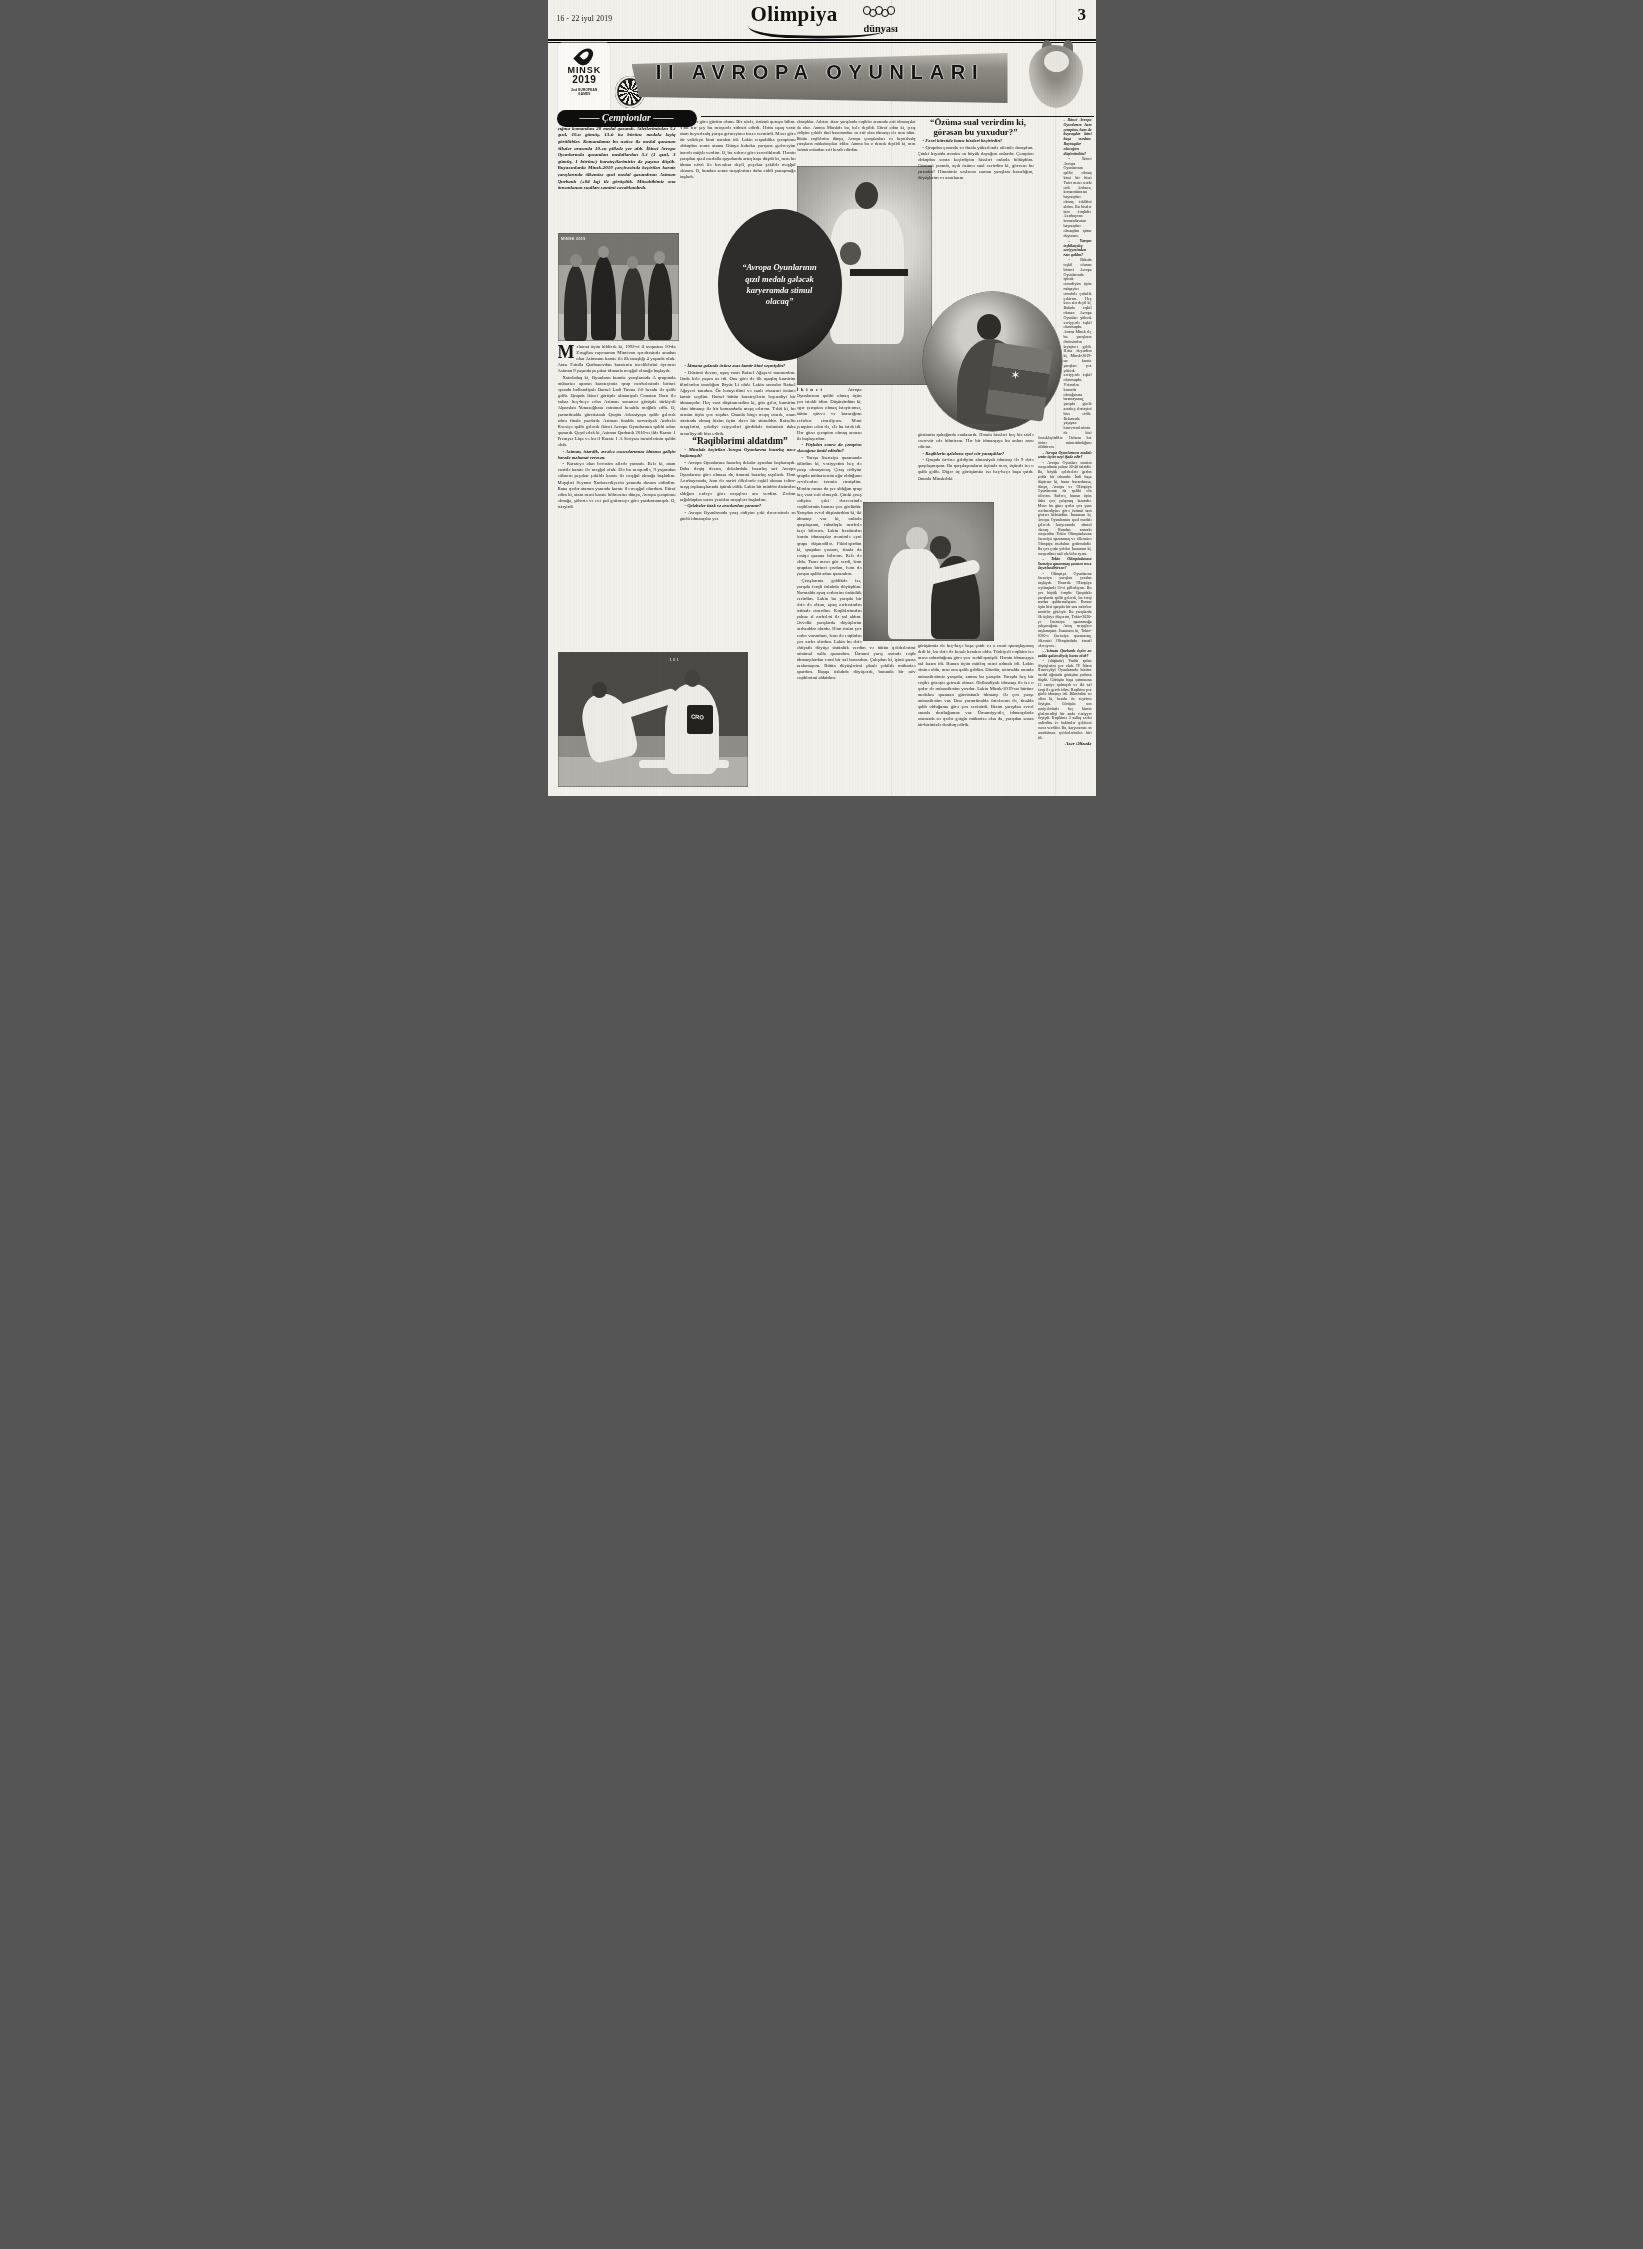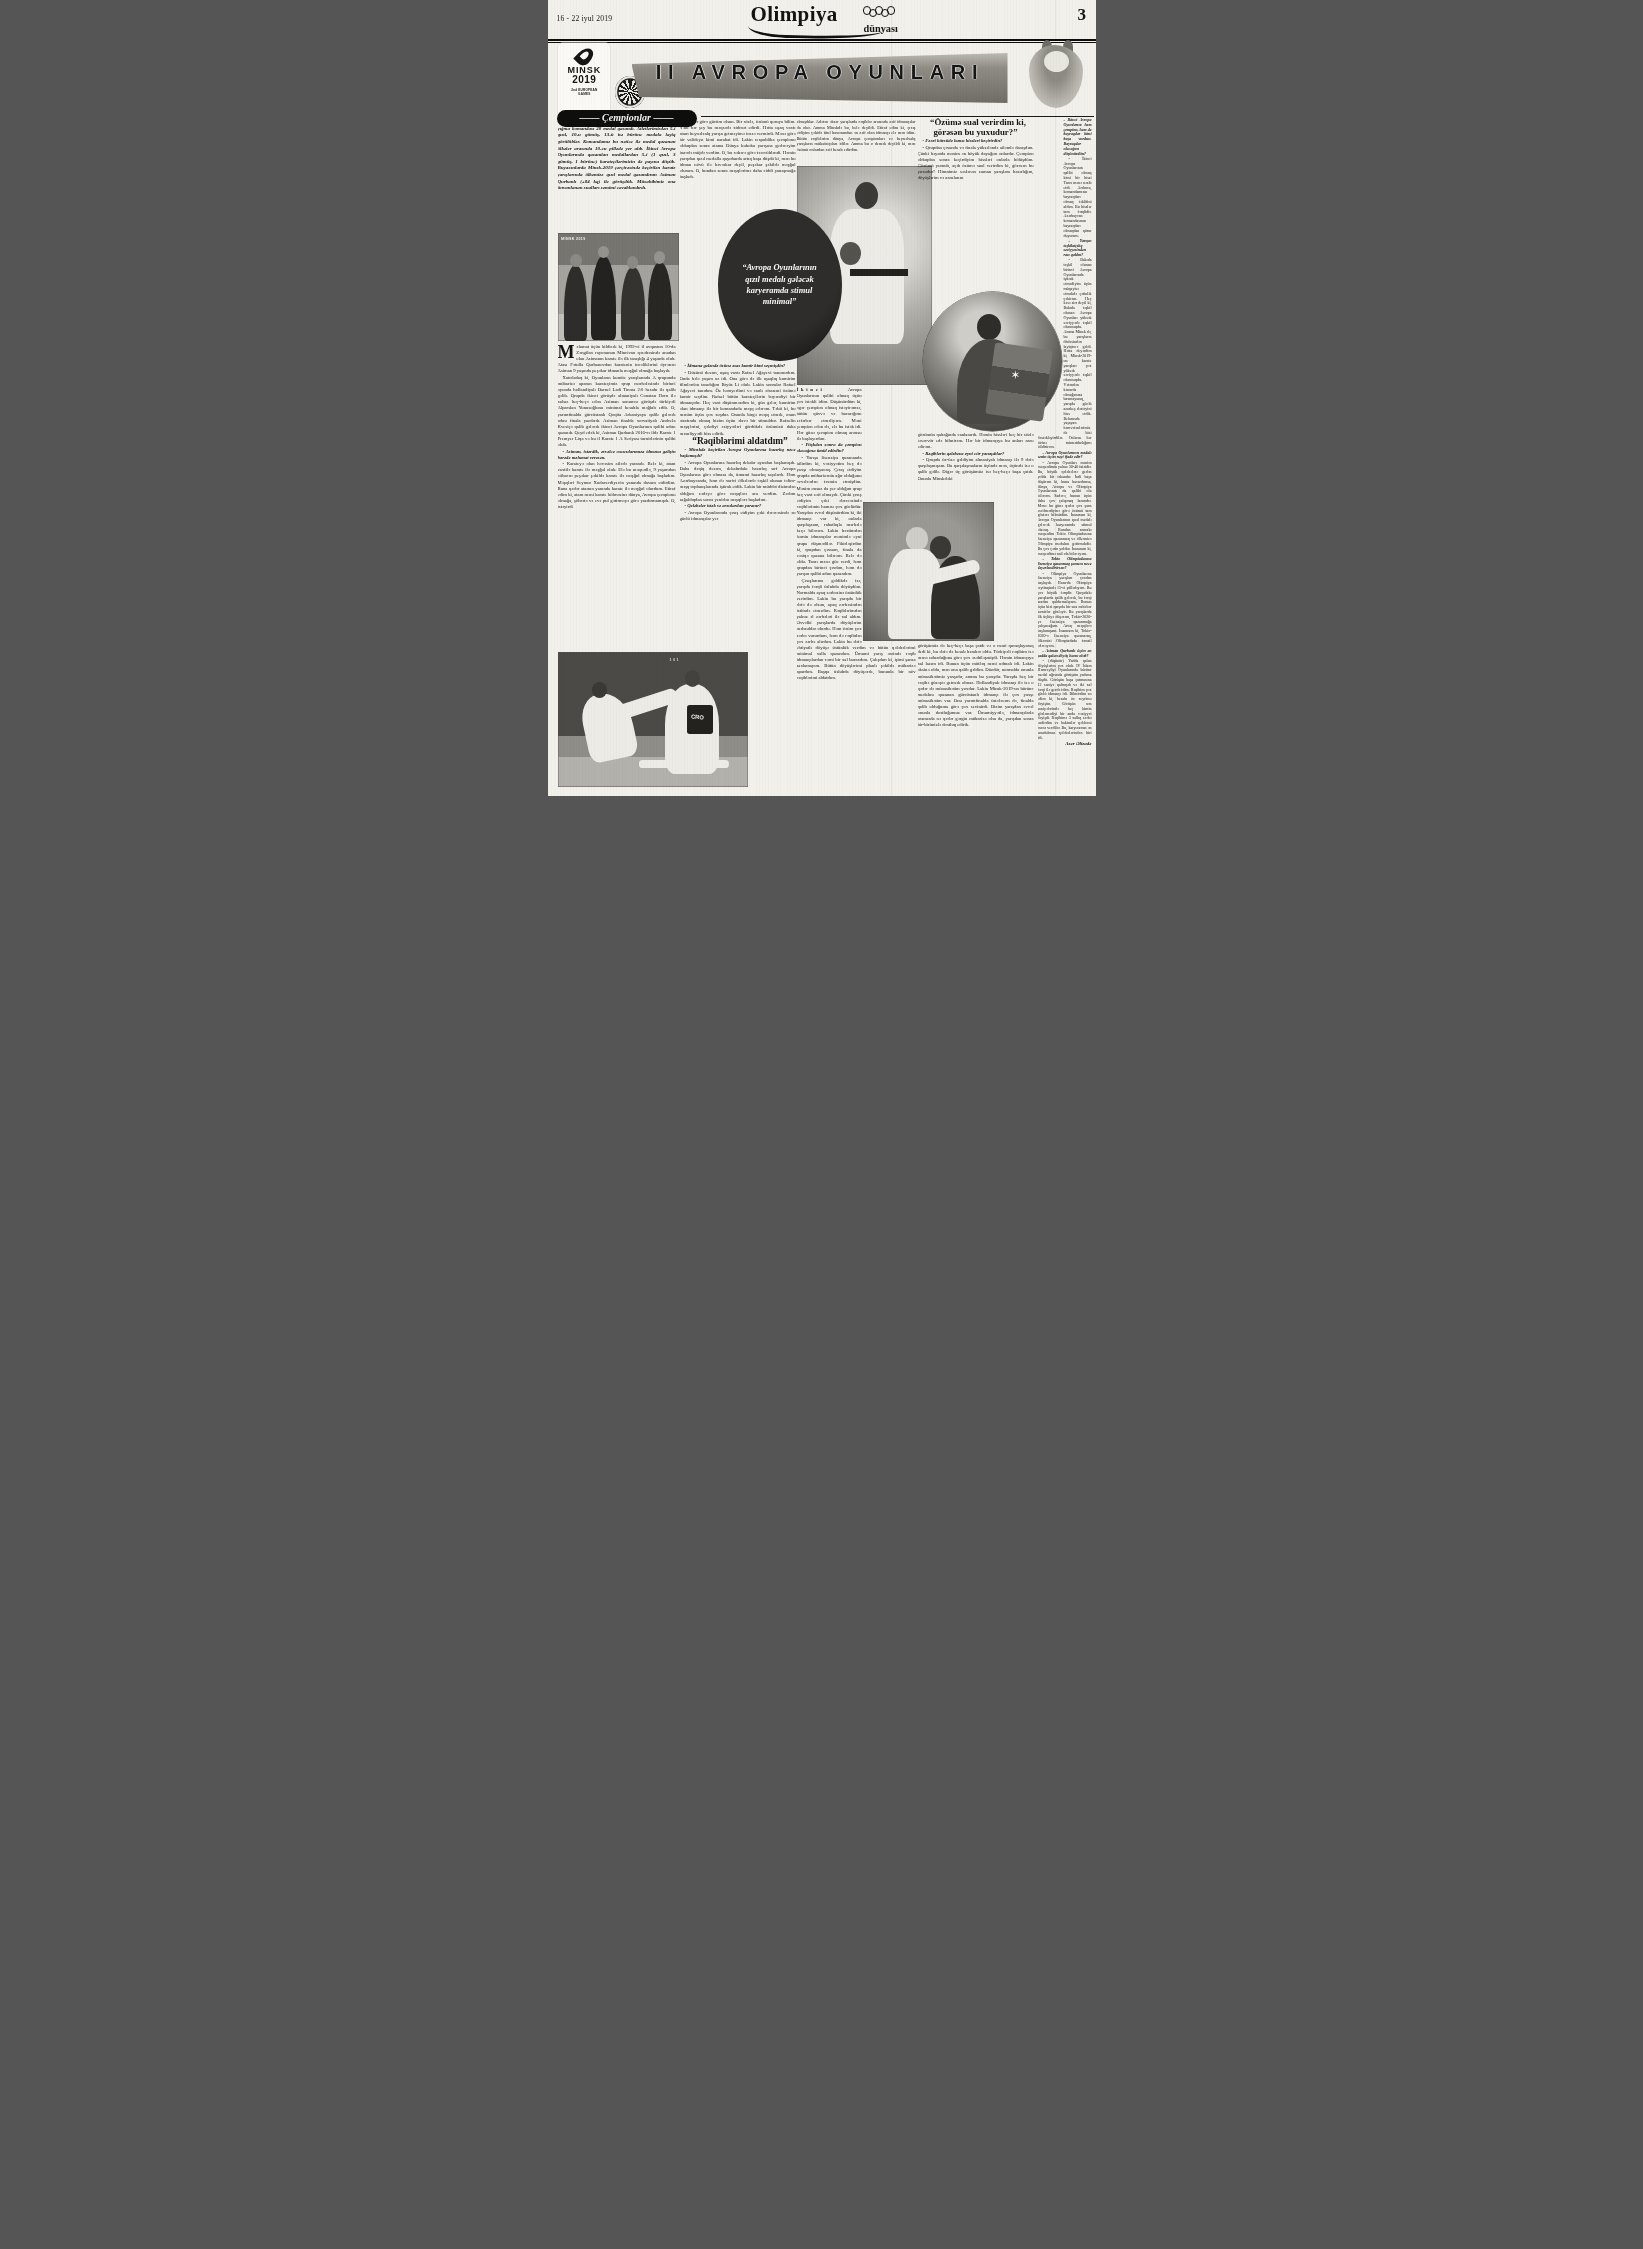--- a/index.html
+++ b/index.html
@@ -163,21 +163,21 @@
   </div>
 
   <div class="photo" style="left:249px;top:166px;width:135px;height:219px;background:radial-gradient(circle at 60% 35%,#d9d7d2 0 22%,#b4b2ad 45%,#6e6c67 100%)">
     <div class="head" style="left:58px;top:16px;width:23.4px;height:27px;background:#3c3a36"></div>
     <div class="gi" style="left:33px;top:43px;width:74px;height:135px;border-radius:30% 30% 10% 10%"></div>
     <div class="head" style="left:43px;top:76px;width:21.6px;height:23.4px;background:#55534e"></div>
     <div style="position:absolute;left:53px;top:103px;width:58px;height:7.2px;background:#23221f"></div>
   </div>
 
   <div class="quote-circle">
-    <div class="quote-text">“Avropa Oyunlarının qızıl medalı gələcək karyeramda stimul minimal”</div>
+    <div class="quote-text">“Avropa Oyunlarının qızıl medalı gələcək karyeramda stimul olacaq”</div>
   </div>
 
   <div class="col" style="left:249px;top:119px;width:119px;height:45px;font-size:4.3px">
     <p style="text-indent:0">almışdılar. Adətən əksər yarışlarda rəqiblər arasında zəif idmançılar da olur. Amma Minskdə bu, belə deyildi. Etiraf edim ki, çıxış etdiyim çəkidə titul baxımından ən zəif olan idmançı elə mən idim. Bütün rəqiblərim dünya, Avropa çempionları və beynəlxalq yarışların mükafatçıları idilər. Amma bu o demək deyildi ki, mən özümü onlardan zəif hesab edirdim.</p>
   </div>
   <div class="col" style="left:249px;top:387px;width:119px;height:403px">
     <div class="spacer-r" style="width:54px;height:138px;margin-top:115px"></div>
     <p style="text-indent:0"><span class="spaced">İkinci</span> <span>Avropa Oyunlarının qalibi olmaq üçün çox istəkli idim. Düşünürdüm ki, əgər çempion olmaq istəyirəmsə, bütün qüvvə və bacarığımı səfərbər etməliyəm. Məni çempion edən də, elə bu istək idi. Hər günə çempion olmaq arzusu ilə başlayırdım.</span></p>
     <p class="q">- Püşkdən sonra da çempion olacağına ümid edirdin?</p>
     <p>- Yarışa lisenziya qazananda bilirdim ki, vəziyyətim heç də yaxşı olmayacaq. Çıxış etdiyim qrupda mübarizənin ağır olduğunu əvvəlcədən təxmin etmişdim. Mənim onsuz da yer aldığım qrup heç vaxt zəif olmayıb. Çünki çıxış etdiyim çəki dərəcəsində rəqiblərimin hamısı çox güclüdür. Yarışdan əvvəl düşünürdüm ki, iki idmançı var ki, onlarla qarşılaşsam, rahatlıqla mərhələ keçə bilərəm. Lakin bəxtimdən həmin idmançılar mənimlə eyni qrupa düşmədilər. Fikirləşirdim ki, qrupdan çıxsam, finala da vəsiqə qazana bilərəm. Belə də oldu. Tanrı mənə güc verdi, həm qrupdan birinci çıxdım, həm də yarışın qalibi adını qazandım.</p>

